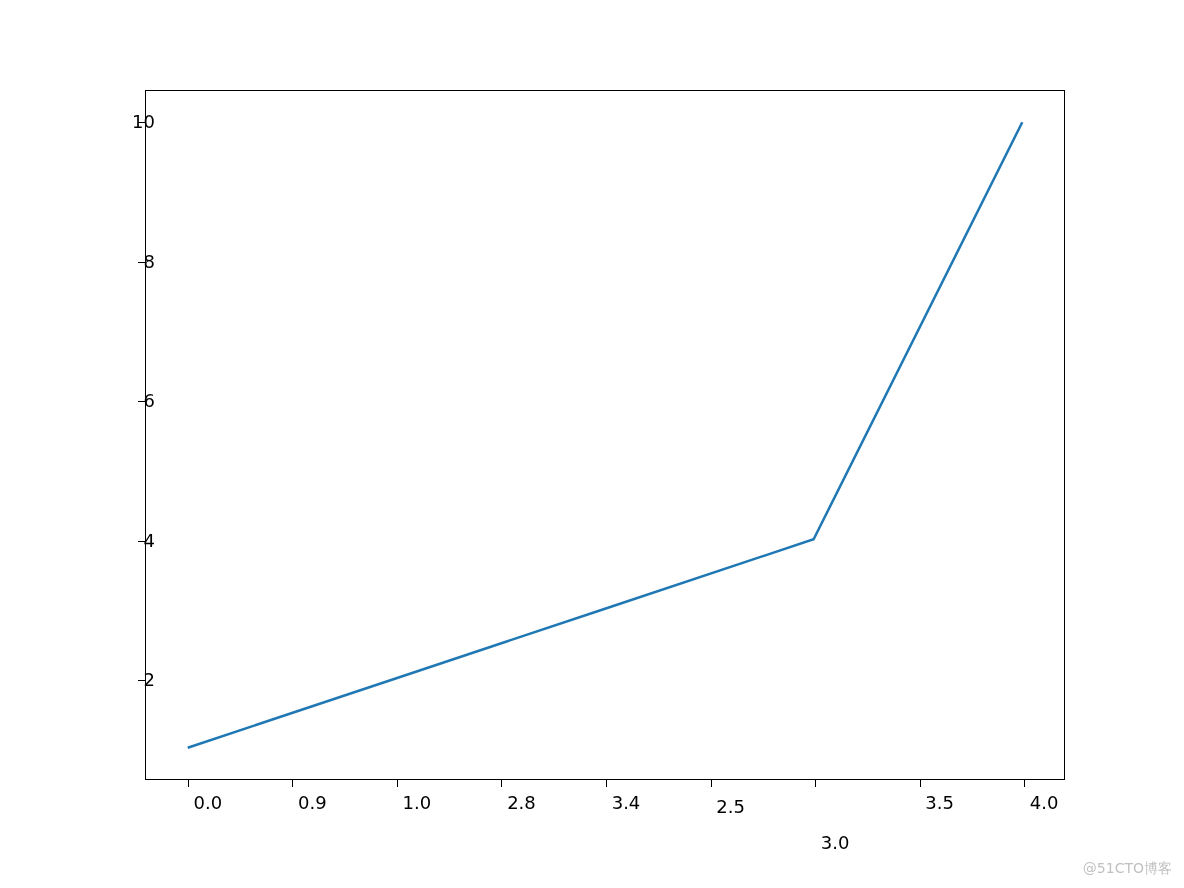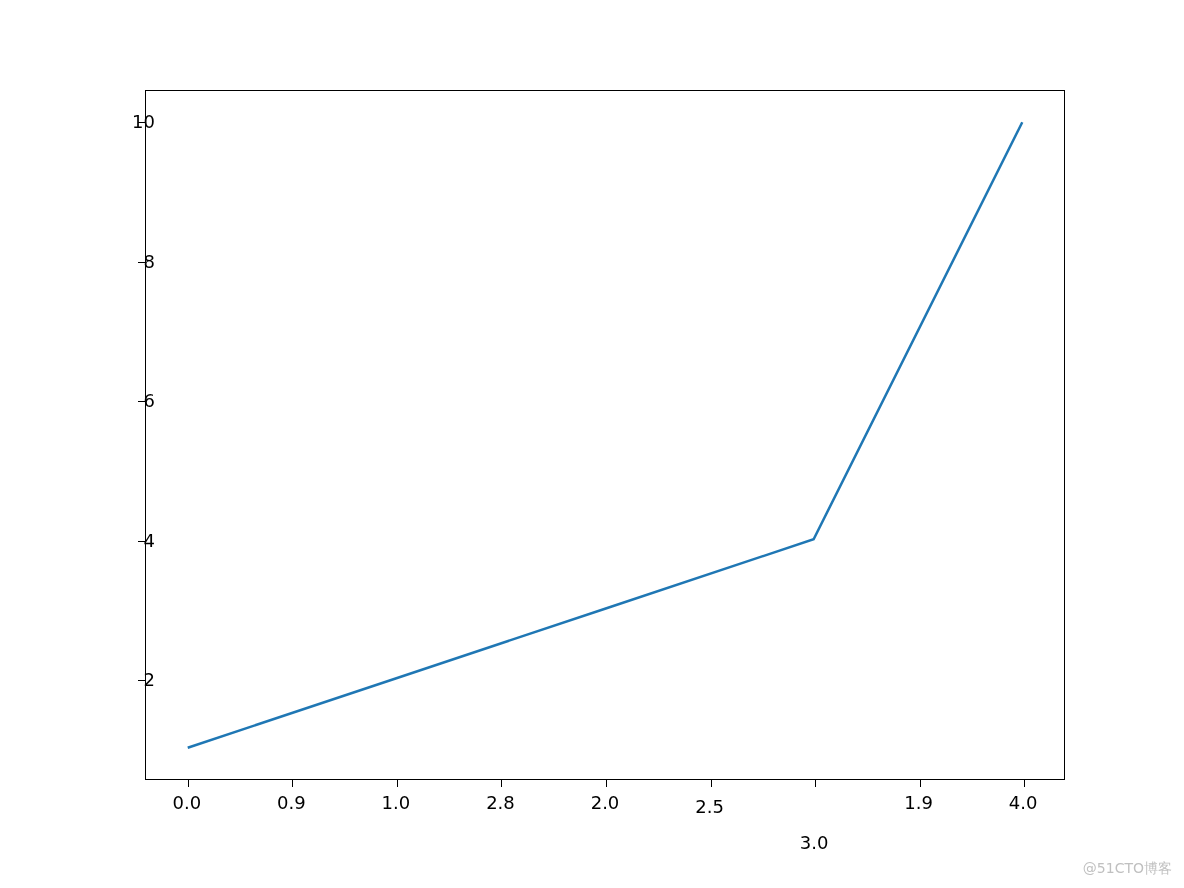--- a/index.html
+++ b/index.html
@@ -48,20 +48,21 @@
       color: #000000;
       text-align: center;
     }
     .xlabel {
       position: absolute;
       top: 700px;
       transform: translateX(-50%);
       font-size: 18px;
       color: #000000;
       text-align: center;
+      margin-left: 21px;
     }
     .line-svg {
       position: absolute;
       left: 0;
       top: 0;
       width: 100%;
       height: 100%;
       overflow: visible;
     }
     .line-path {
@@ -103,20 +104,20 @@
     </div>
 <div class="ylabel" style="top: 598.939px;">2</div>
     <div class="ylabel" style="top: 459.545px;">4</div>
     <div class="ylabel" style="top: 320.152px;">6</div>
     <div class="ylabel" style="top: 180.758px;">8</div>
     <div class="ylabel" style="top: 41.3636px;">10</div>
     <div class="xlabel" style="left: 101.818px; top: 712px;">0.0</div>
     <div class="xlabel" style="left: 206.364px; top: 712px;">0.9</div>
     <div class="xlabel" style="left: 310.909px; top: 712px;">1.0</div>
     <div class="xlabel" style="left: 415.455px; top: 712px;">2.8</div>
-    <div class="xlabel" style="left: 520px; top: 712px;">2.0</div>
+    <div class="xlabel" style="left: 520px; top: 712px;">3.4</div>
     <div class="xlabel" style="left: 624.545px; top: 716px;">2.5</div>
     <div class="xlabel" style="left: 729.091px; top: 752px;">3.0</div>
-    <div class="xlabel" style="left: 833.636px; top: 712px;">1.9</div>
+    <div class="xlabel" style="left: 833.636px; top: 712px;">3.5</div>
     <div class="xlabel" style="left: 938.182px; top: 712px;">4.0</div>
   </div>
 
 <div class="watermark">@51CTO博客</div>
 
 </body></html>

